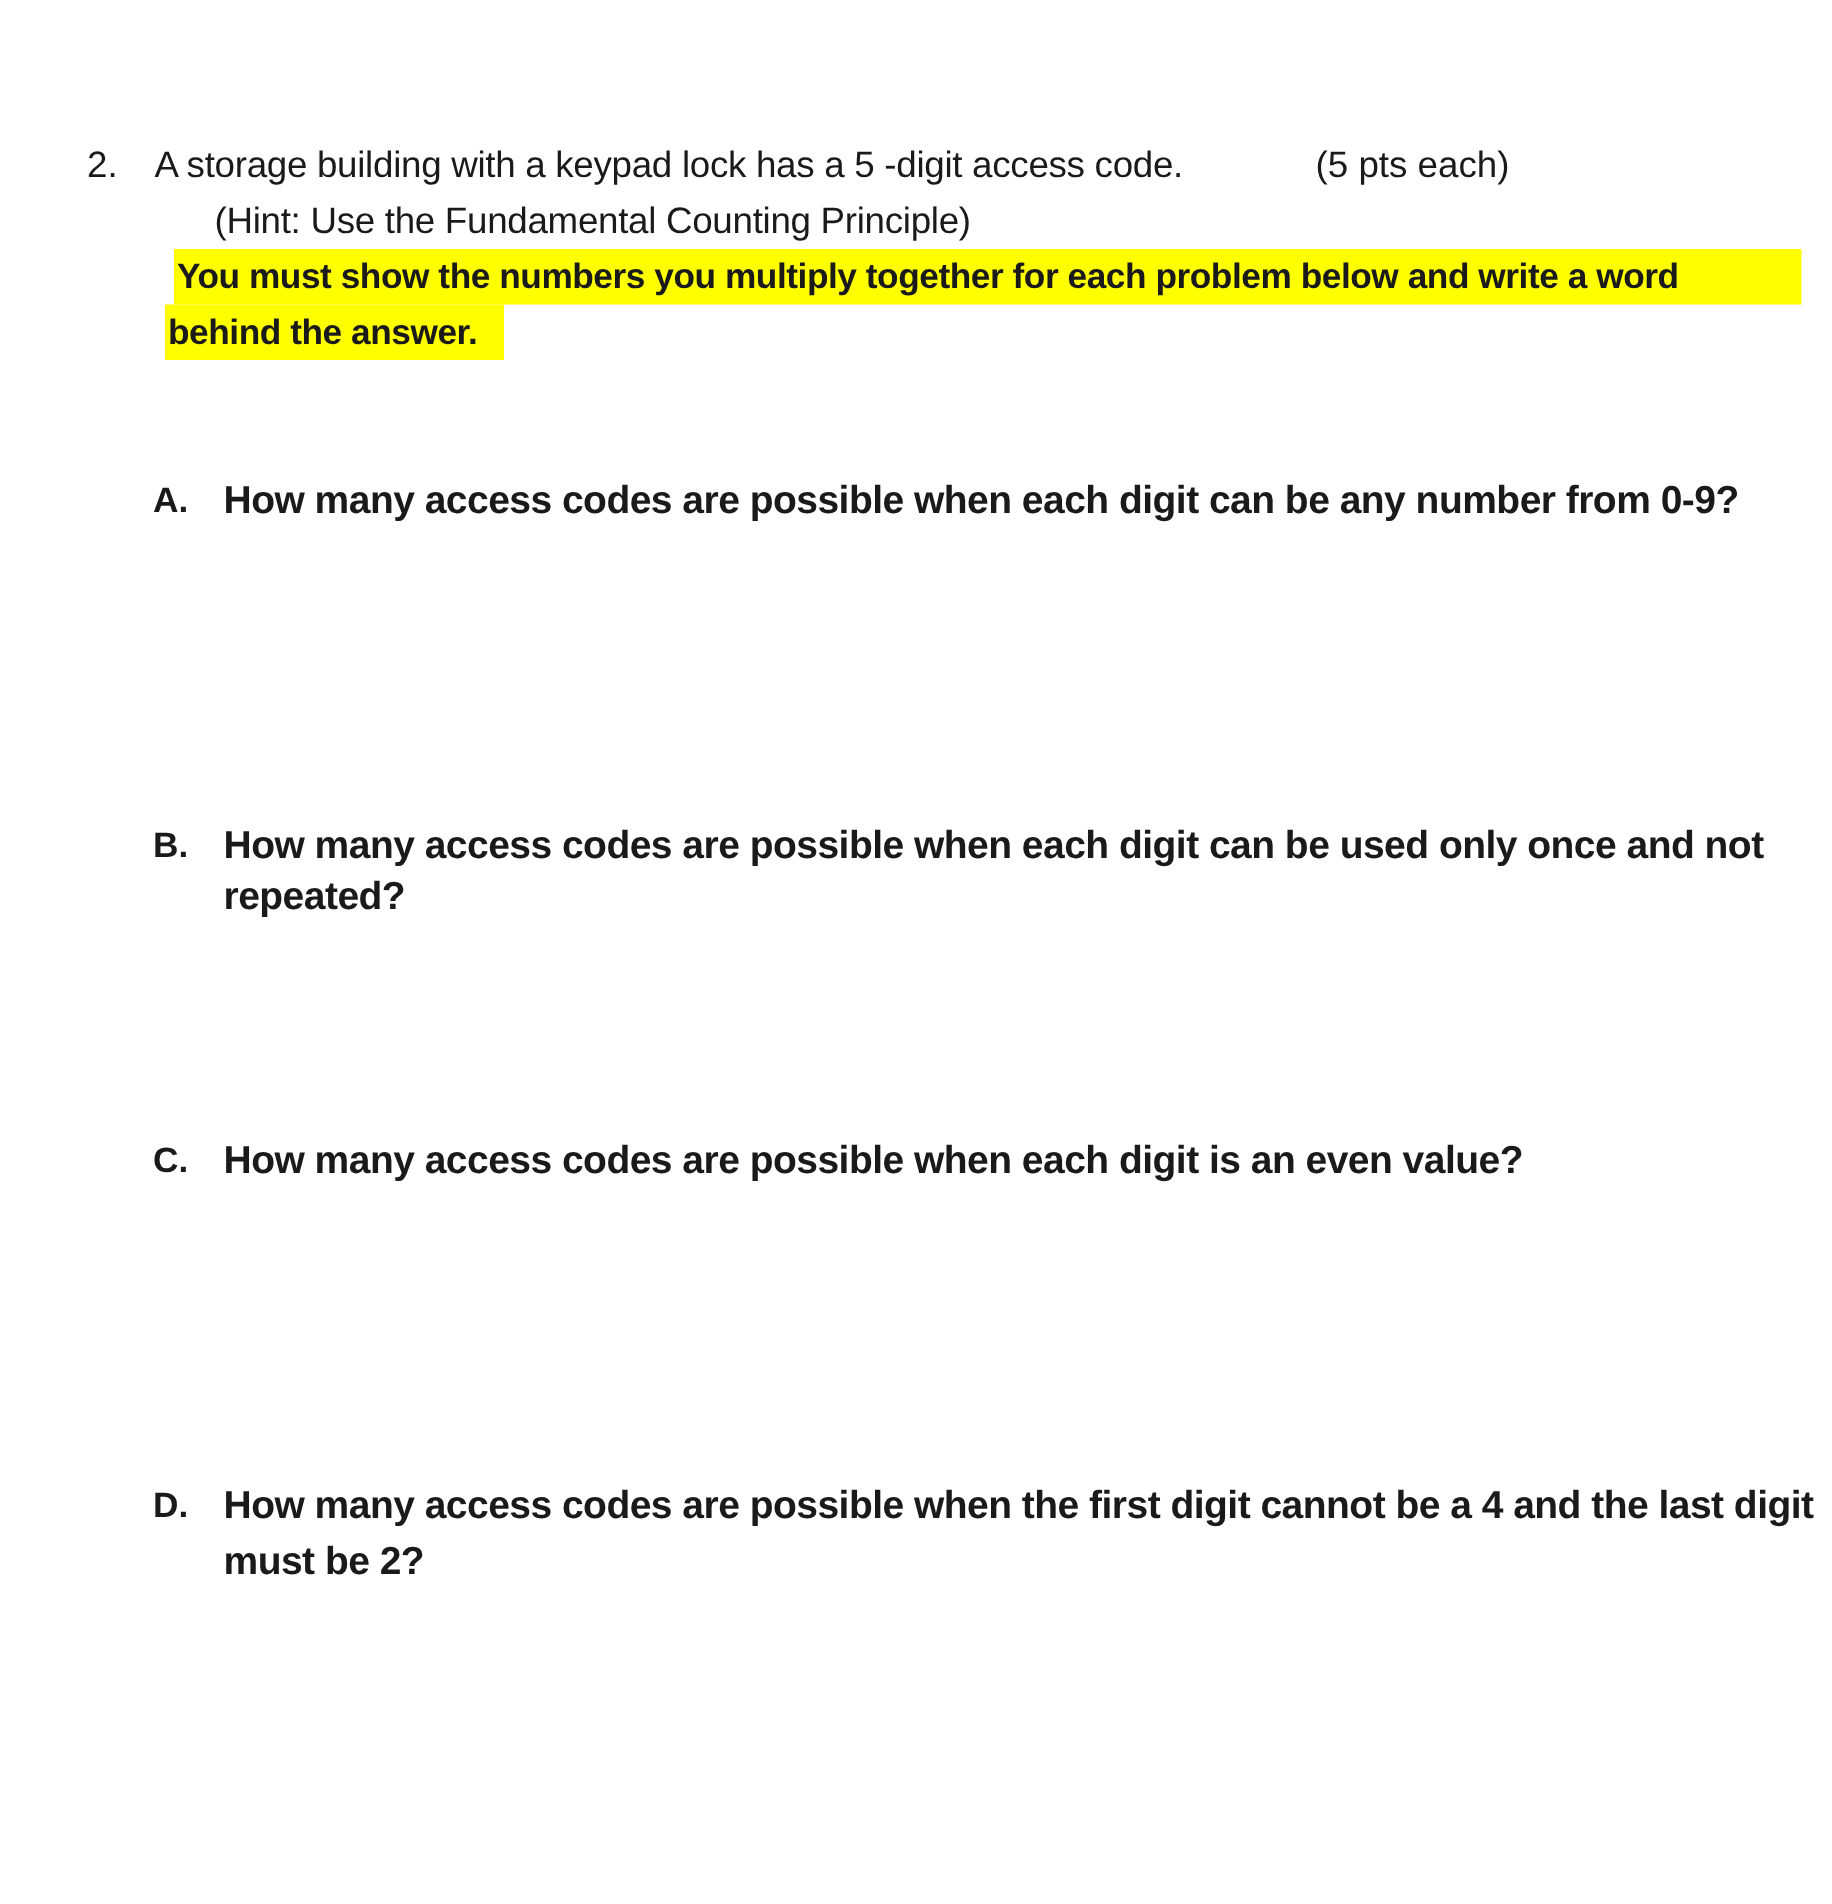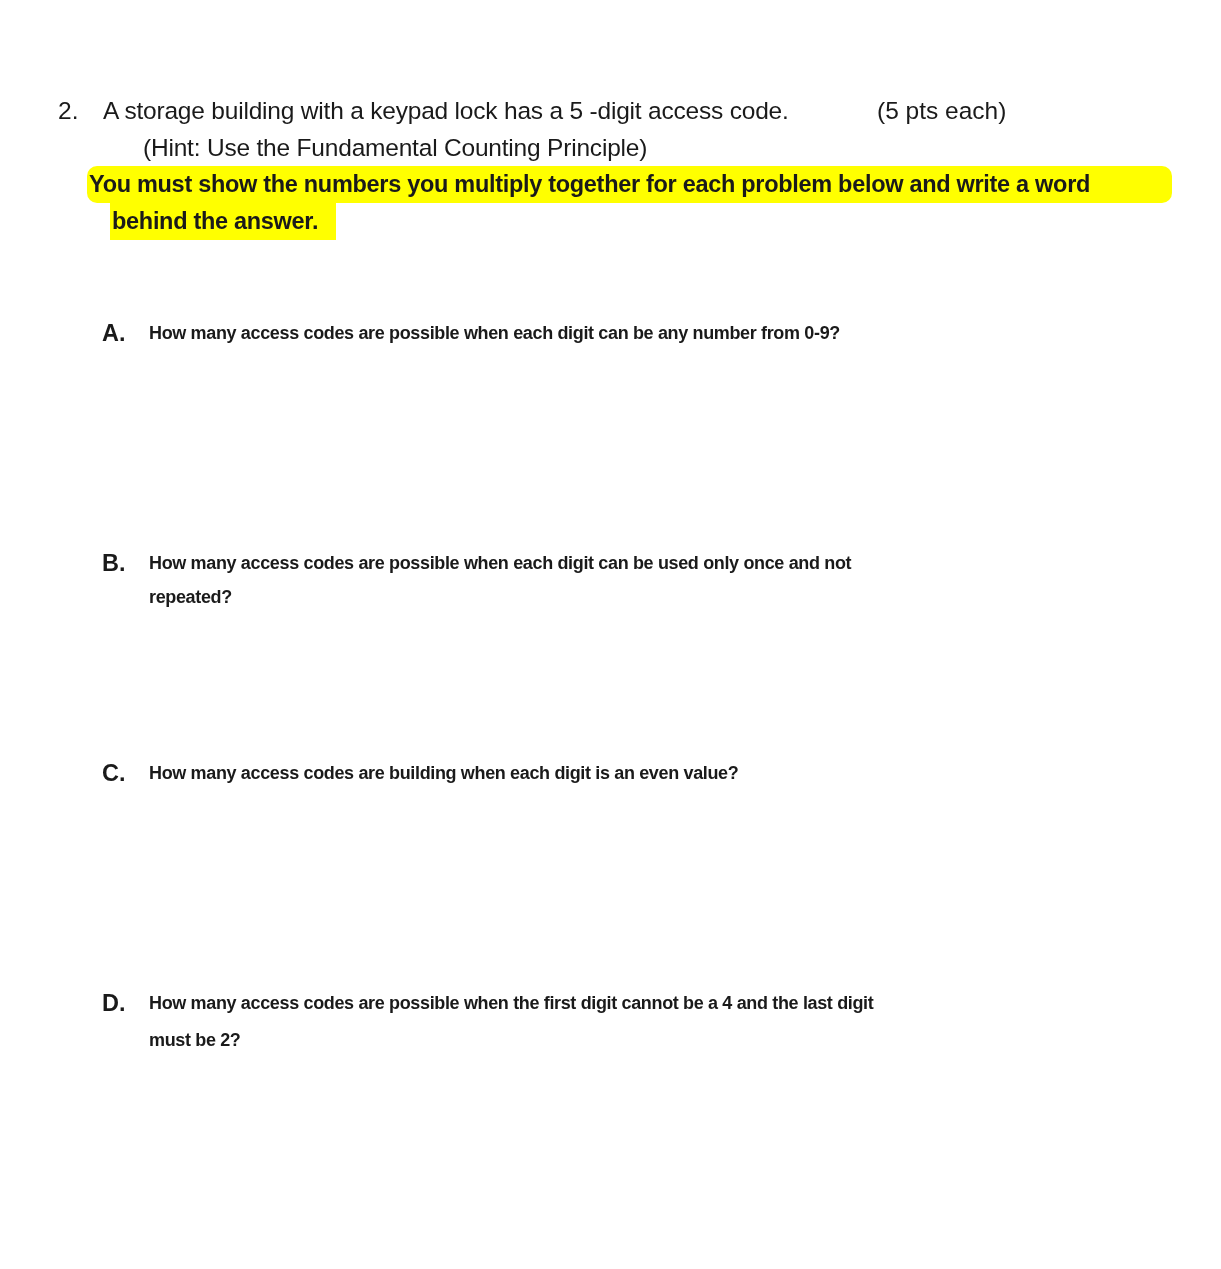--- a/index.html
+++ b/index.html
@@ -38,33 +38,33 @@
     }
 
     .highlight {
       background: #ffff00;
       font-weight: bold;
       font-size: 23.5px;
       line-height: 37px;
       letter-spacing: -0.3px;
       padding: 0 2px 0 2px;
     }
-    .highlight.h1 { left: 87px; top: 166px; width: 1081px; border-radius: 10px; }
+    .highlight.h1 { left: 116px; top: 166px; width: 1081px; }
     .highlight.h2 { left: 110px; top: 203px; width: 222px; }
 
     .q-letter {
       left: 102px;
       font-weight: bold;
       font-size: 23.5px;
       line-height: 37px;
     }
     .q-text {
       left: 149px;
       font-weight: bold;
-      font-size: 18px;
+      font-size: 26px;
       line-height: 37px;
       letter-spacing: -0.35px;
     }
     .qA { top: 315px; }
     .qB1 { top: 545px; }
     .qB2 { top: 554px; margin-top: 25px; }
     .qC { top: 755px; }
     .qD1 { top: 985px; }
     .qD2 { top: 1022px; }
   </style>
@@ -88,21 +88,21 @@
   </div>
 
   <div>
     <span class="abs q-letter qB1">B.</span>
     <span class="abs q-text qB1">How many access codes are possible when each digit can be used only once and not</span>
     <span class="abs q-text qB2">repeated?</span>
   </div>
 
   <div>
     <span class="abs q-letter qC">C.</span>
-    <span class="abs q-text qC">How many access codes are building when each digit is an even value?</span>
+    <span class="abs q-text qC">How many access codes are possible when each digit is an even value?</span>
   </div>
 
   <div>
     <span class="abs q-letter qD1">D.</span>
     <span class="abs q-text qD1">How many access codes are possible when the first digit cannot be a 4 and the last digit</span>
     <span class="abs q-text qD2">must be 2?</span>
   </div>
 
 </div>
 

